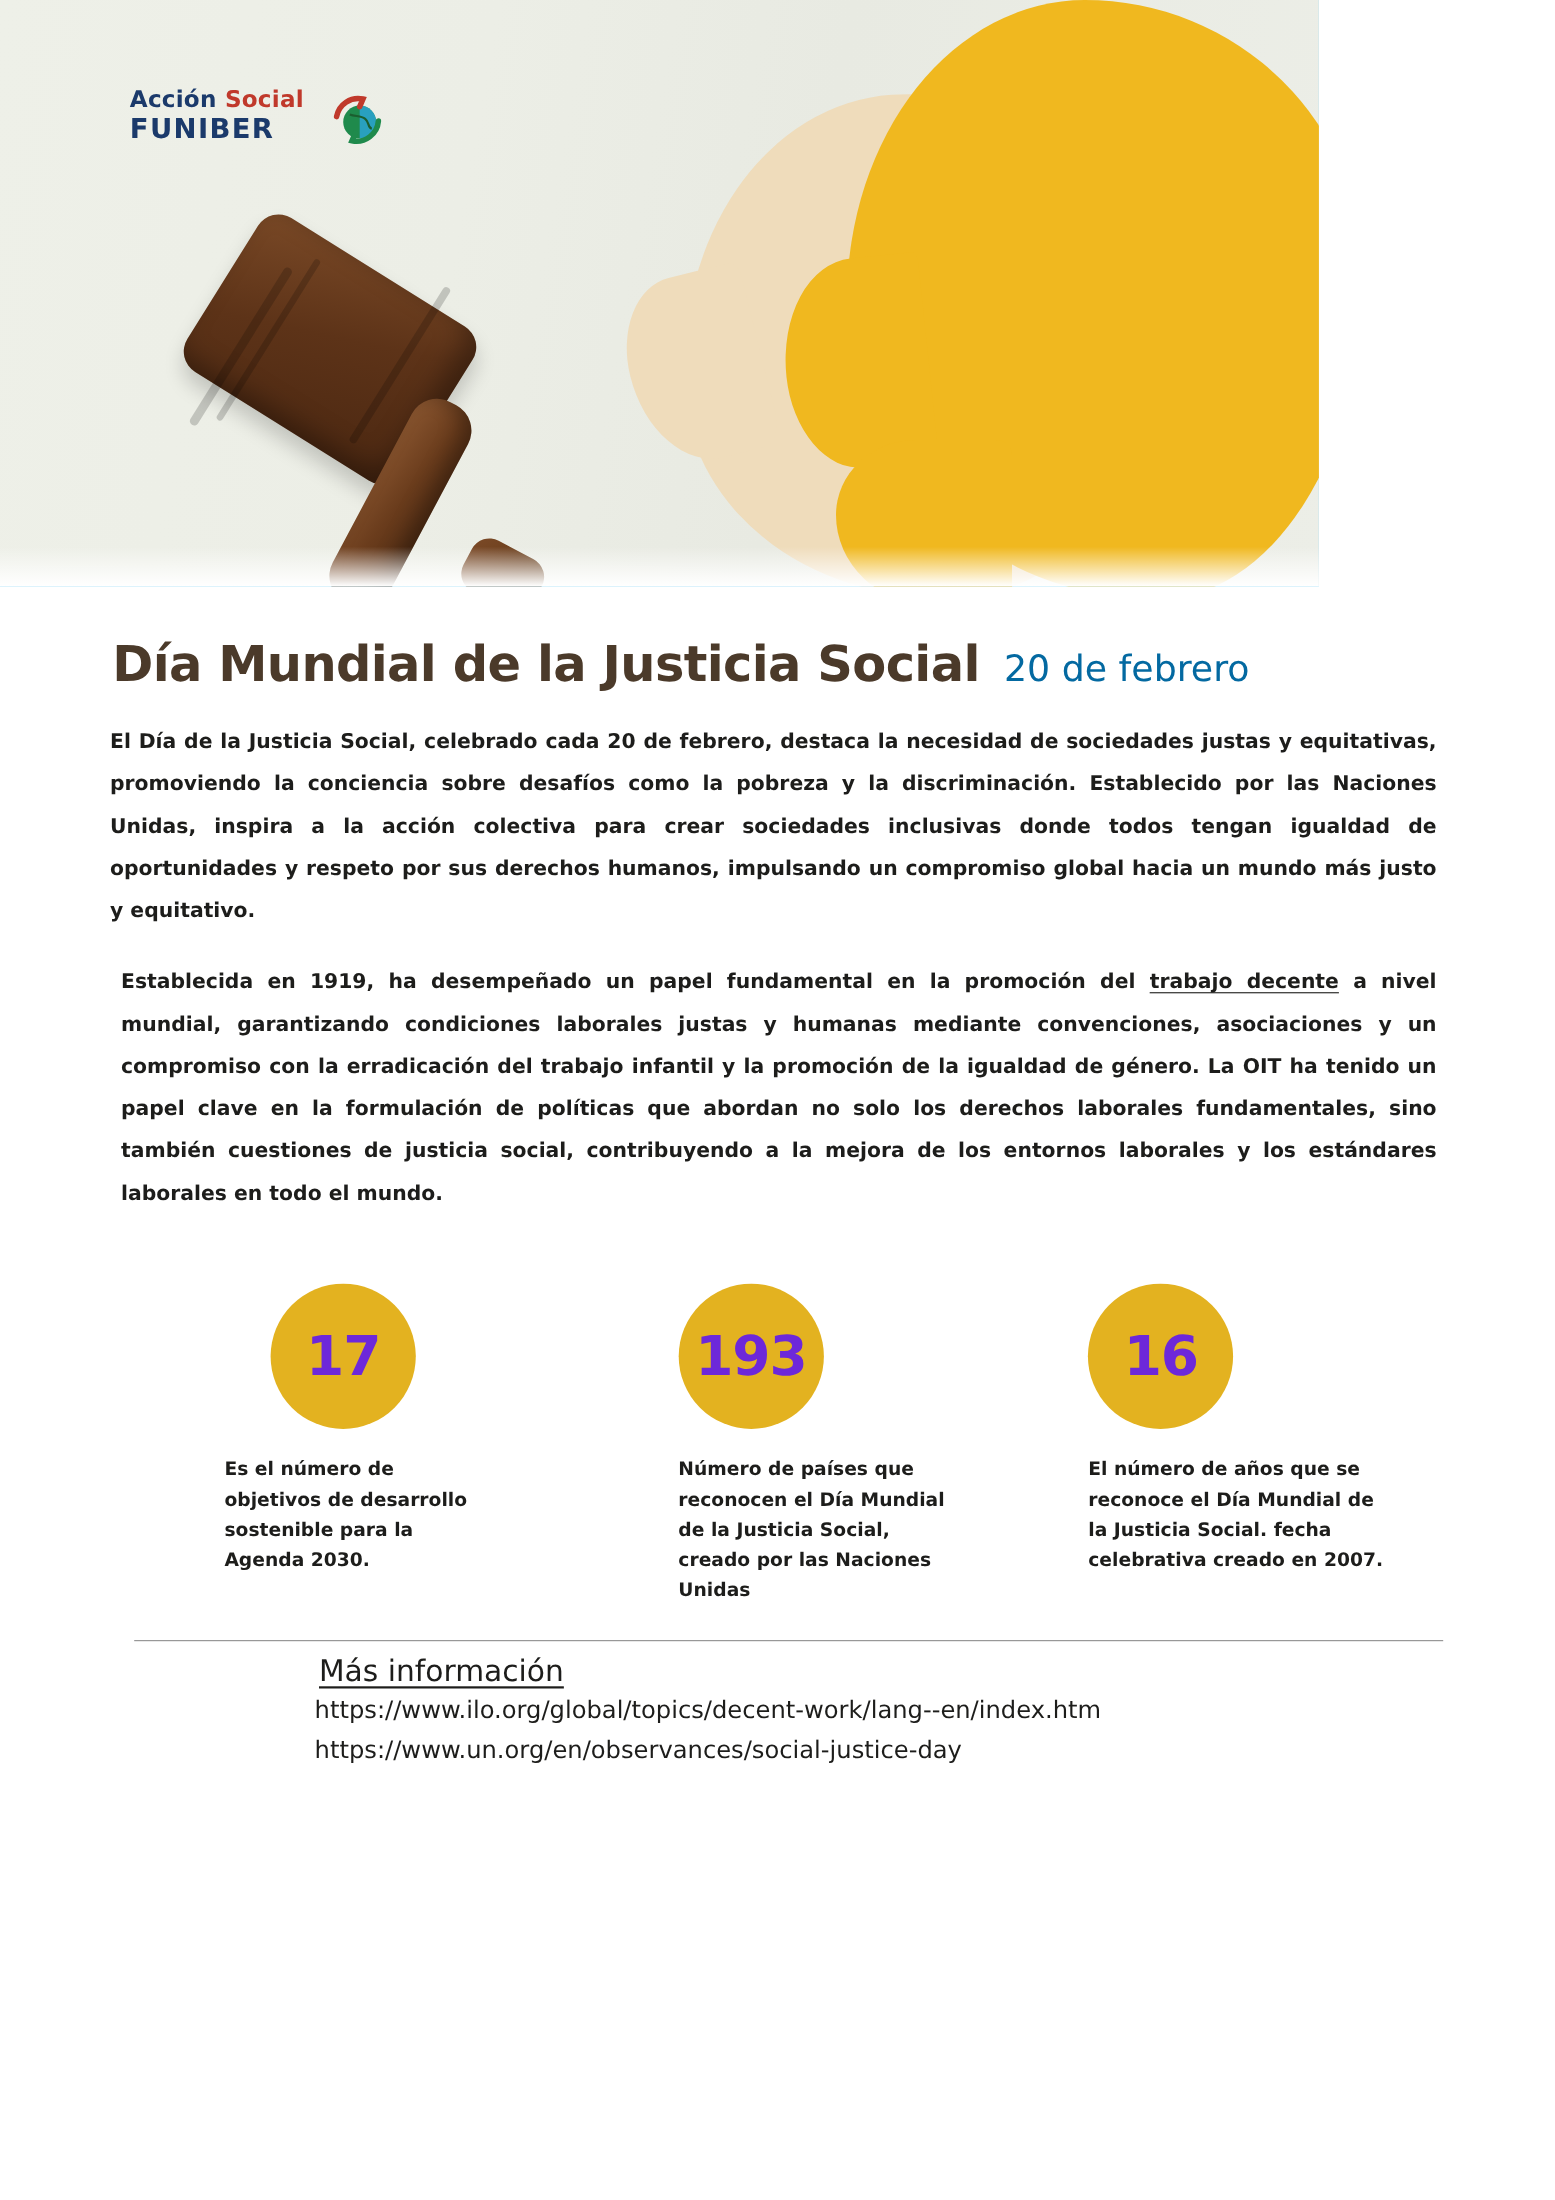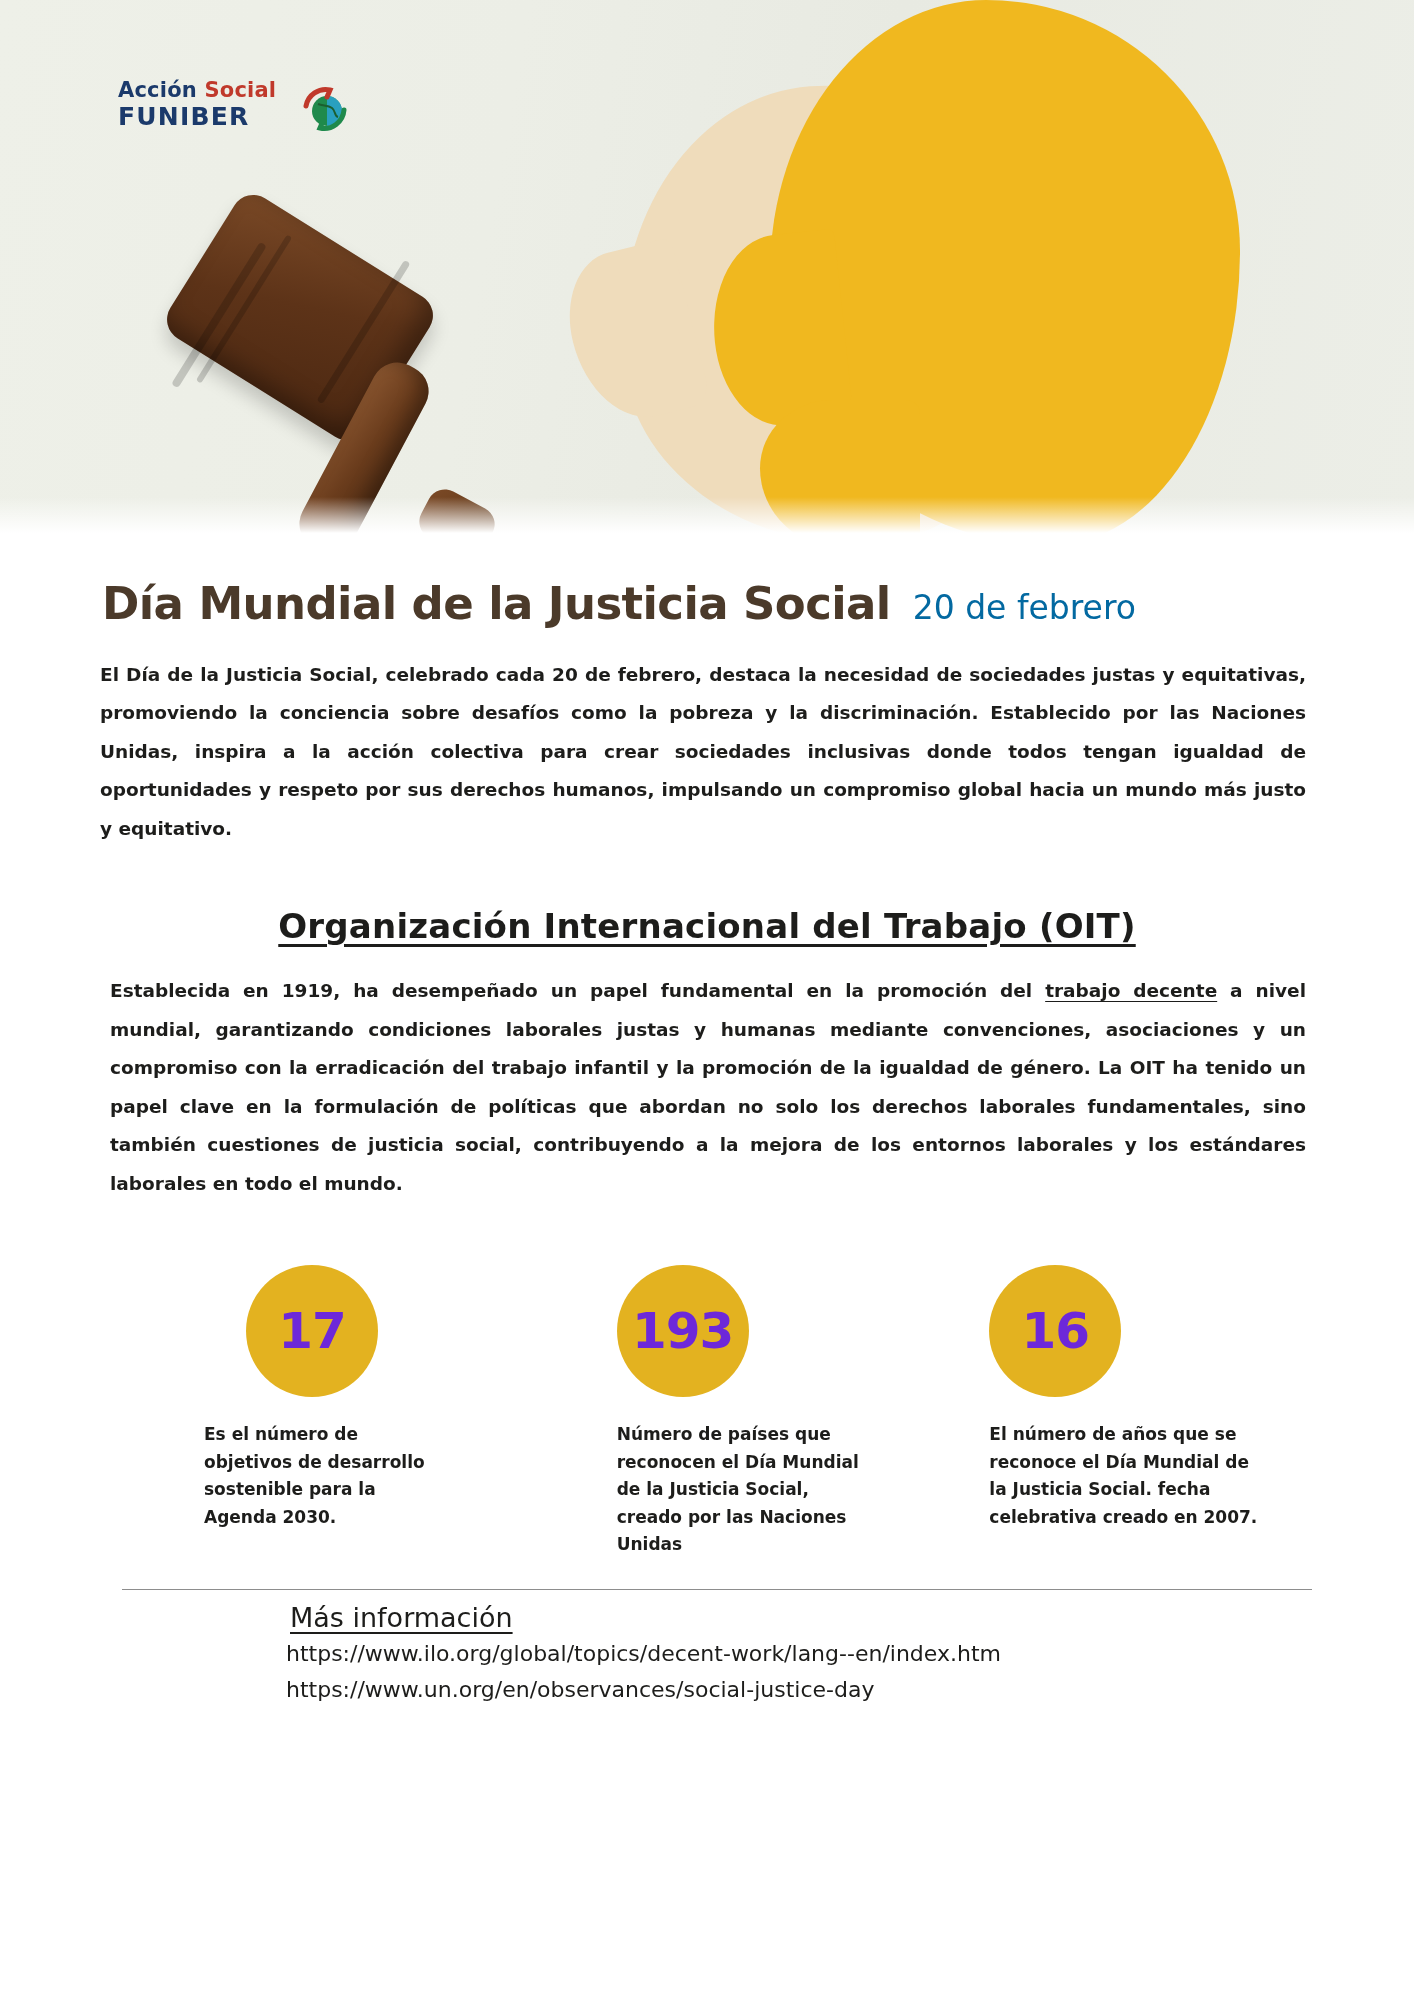--- a/index.html
+++ b/index.html
@@ -13,21 +13,21 @@
   .page {
     position: relative;
     width: 1414px;
     height: 2000px;
     background: #ffffff;
   }
 
   
   .hero {
     position: relative;
-    width: 1414px;
+    width: 1199px;
     height: 533px;
     overflow: hidden;
     background: #7dd3fc;
   }
   .hero-bg {
     position: absolute;
     inset: 0;
     background:
       linear-gradient(100deg, #eef0e8 0%, #eceee6 35%, #e8eae2 60%, #eceee7 100%);
   }
@@ -314,21 +314,20 @@
 
   <div class="content">
 
     <div class="title-row">
       <div class="title-main">Día Mundial de la Justicia Social</div>
       <div class="title-date">20 de febrero</div>
     </div>
 
     <p class="para">El Día de la Justicia Social, celebrado cada 20 de febrero, destaca la necesidad de sociedades justas y equitativas, promoviendo la conciencia sobre desafíos como la pobreza y la discriminación. Establecido por las Naciones Unidas, inspira a la acción colectiva para crear sociedades inclusivas donde todos tengan igualdad de oportunidades y respeto por sus derechos humanos, impulsando un compromiso global hacia un mundo más justo y equitativo.</p>
 
-    <h2 class="section-title">Organización Internacional del Trabajo (OIT)</h2>
 
     <p class="para indent"><span>Establecida en 1919, ha desempeñado un papel fundamental en la promoción del </span><span class="ul-link">trabajo decente</span><span> a nivel mundial, garantizando condiciones laborales justas y humanas mediante convenciones, asociaciones y un compromiso con la erradicación del trabajo infantil y la promoción de la igualdad de género. La OIT ha tenido un papel clave en la formulación de políticas que abordan no solo los derechos laborales fundamentales, sino también cuestiones de justicia social, contribuyendo a la mejora de los entornos laborales y los estándares laborales en todo el mundo.</span></p>
 
     <div class="stats">
 
       <div class="stat">
         <div class="stat-circle">
           <span class="stat-number">17</span>
         </div>
         <div class="stat-text">Es el número de objetivos de desarrollo sostenible para la Agenda 2030.</div>

